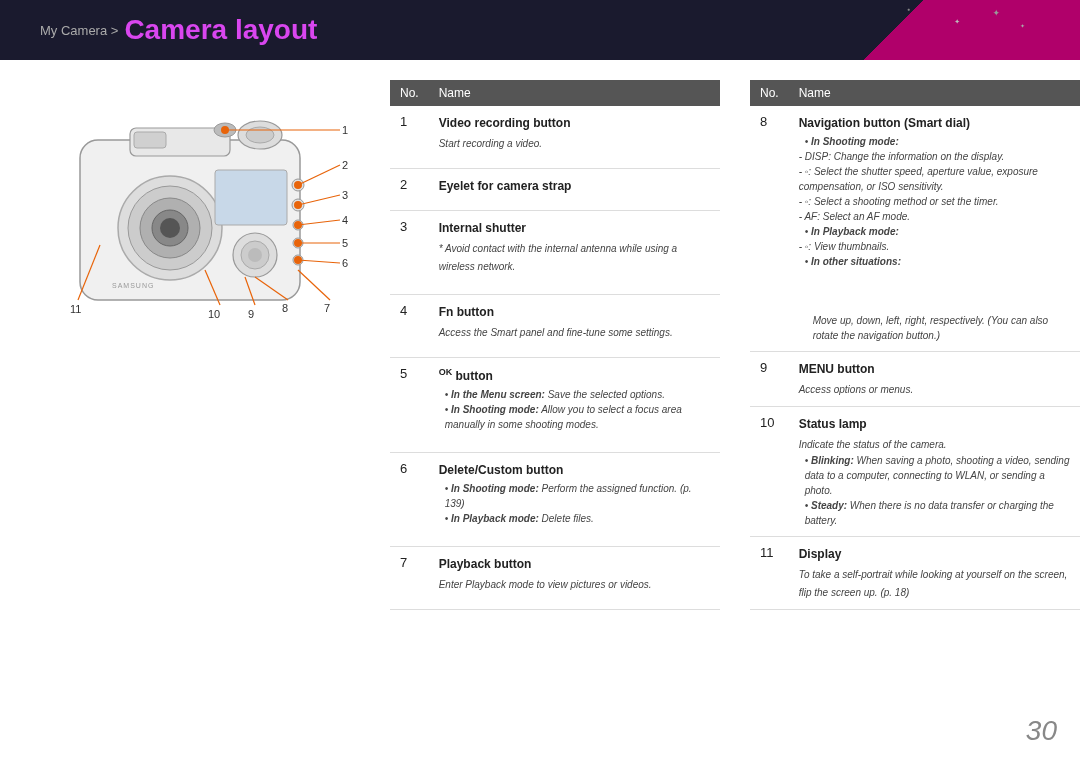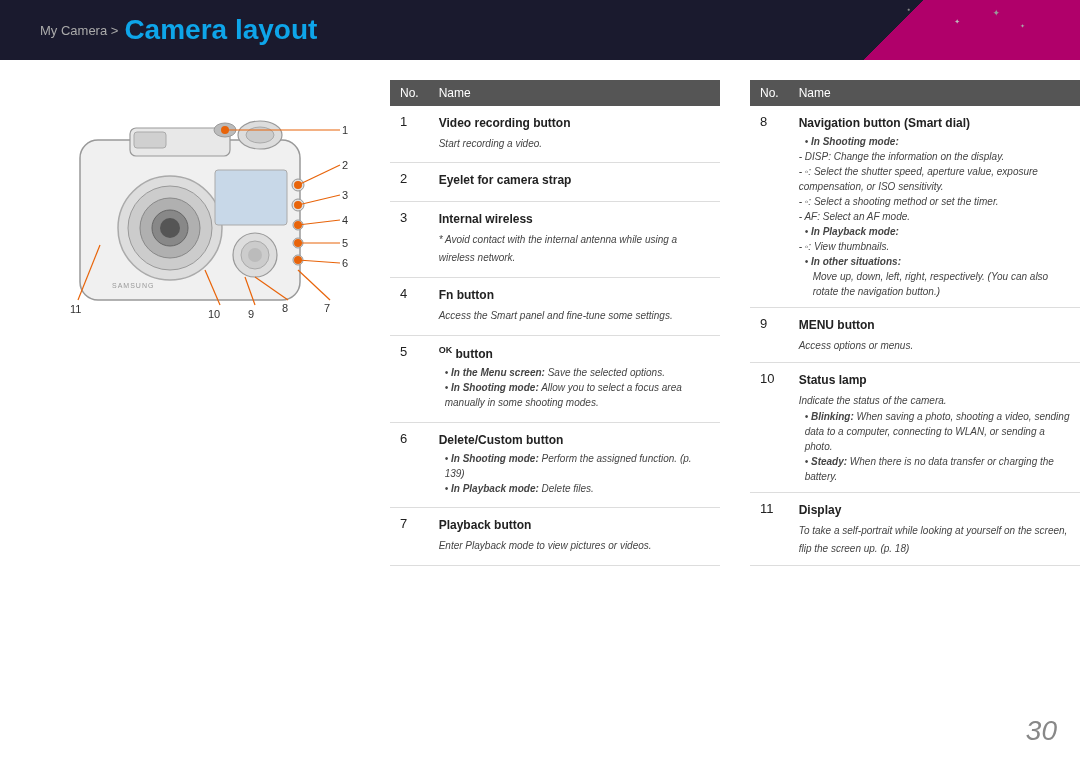--- a/index.html
+++ b/index.html
@@ -29,21 +29,21 @@
       right: 0; top: 0;
       width: 300px; height: 60px;
       background: linear-gradient(135deg, transparent 40%, #b0006a 40%);
     }
     .header-breadcrumb {
       color: #aaa;
       font-size: 13px;
       margin-right: 6px;
     }
     .header-title {
-      color: #0ea5e9;
+      color: #d946ef;
       font-size: 28px;
       font-weight: bold;
     }
 
     
     .content {
       display: flex;
       padding: 20px 30px;
       gap: 20px;
     }
@@ -97,21 +97,21 @@
       margin-bottom: 2px;
       display: block;
     }
     .desc-sub {
       color: #444;
       font-size: 10px;
       font-style: italic;
     }
     .bullet { margin-left: 6px; }
     .dash { margin-left: 0; }
-    .indent { margin-left: 14px; }
+    .indent { margin-left: 14px; margin-top: 44px; }
 
     
     .left-table { width: 330px; }
     
     .right-table { width: 330px; }
 
     .table-gap { width: 14px; }
 
     
     .page-number {
@@ -231,21 +231,21 @@
             <td class="desc"><span class="desc-title">Video recording button</span><span class="desc-sub">Start recording a video.</span></td>
           </tr>
           <tr>
             <td class="num">2</td>
             <td class="desc">
               <span class="desc-title">Eyelet for camera strap</span>
             </td>
           </tr>
           <tr>
             <td class="num">3</td>
-            <td class="desc"><span class="desc-title">Internal wireless</span><span class="desc-sub">* Avoid contact with the internal antenna while using a wireless network.</span></td>
+            <td class="desc"><span class="desc-title">Internal shutter</span><span class="desc-sub">* Avoid contact with the internal antenna while using a wireless network.</span></td>
           </tr>
           <tr>
             <td class="num">4</td>
             <td class="desc"><span class="desc-title">Fn button</span><span class="desc-sub">Access the Smart panel and fine-tune some settings.</span></td>
           </tr>
           <tr>
             <td class="num">5</td>
             <td class="desc">
               <span class="desc-title"><sup style="font-size:9px;vertical-align:super;margin-top:36px;">OK</sup> button</span>
               <div class="bullet desc-sub">• <strong>In the Menu screen:</strong> Save the selected options.</div>

